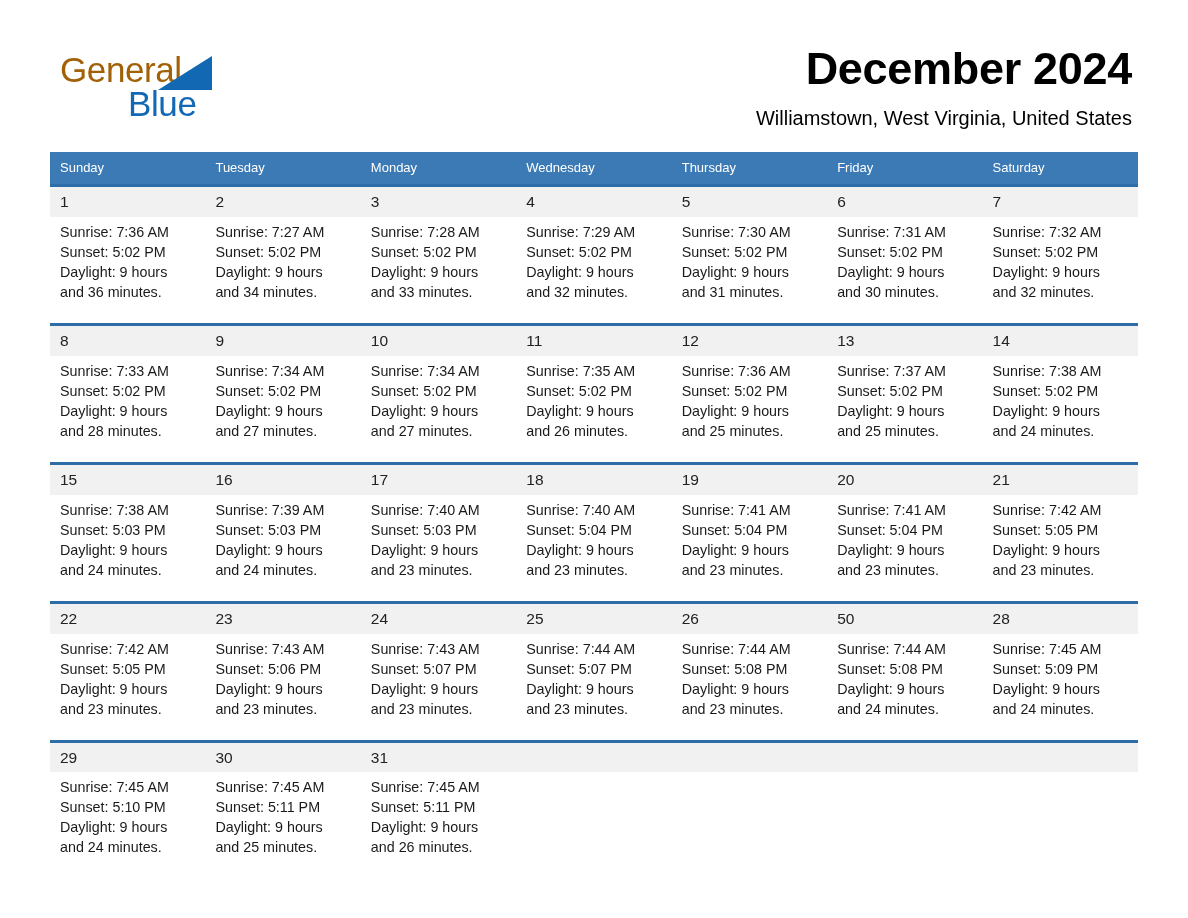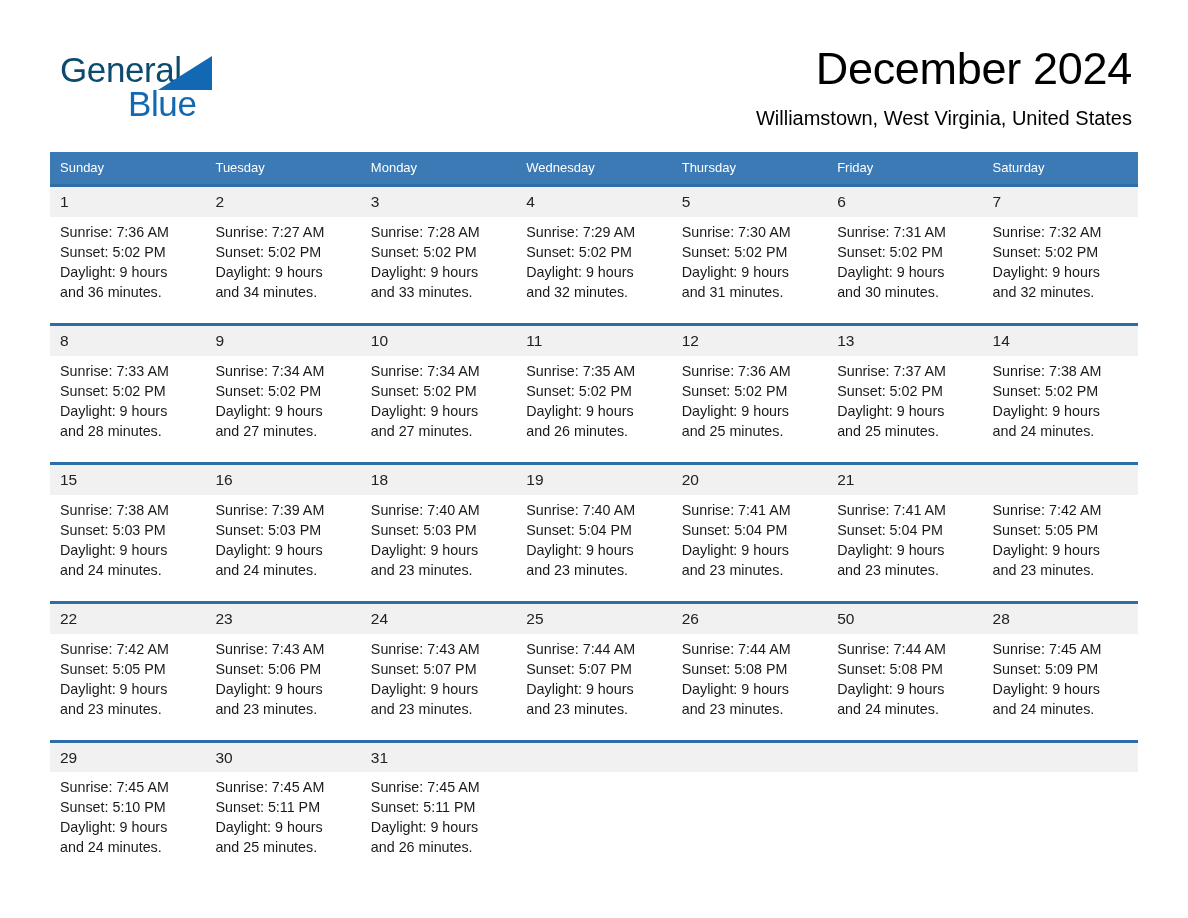--- a/index.html
+++ b/index.html
@@ -34,21 +34,21 @@
     width: 210px;
     height: 76px;
     flex: 0 0 auto;
   }
   .brand-general {
     position: absolute;
     left: 4px;
     top: 6px;
     font-size: 35px;
     letter-spacing: -0.4px;
-    color: #0c4a6e;
+    color: #a16207;
     font-family: "Liberation Sans", sans-serif;
   }
   .brand-blue {
     position: absolute;
     left: 72px;
     top: 40px;
     font-size: 35px;
     letter-spacing: -0.4px;
     color: #1268b3;
     font-family: "Liberation Sans", sans-serif;
@@ -62,21 +62,21 @@
     background: #1268b3;
     clip-path: polygon(100% 0, 100% 100%, 0 100%);
   }
 
   .titles {
     text-align: right;
     padding-top: 2px;
   }
   .month-title {
     font-size: 45px;
-    font-weight: normal;
+    font-weight: bold;
     color: #000000;
     line-height: 1.04;
     letter-spacing: -0.3px;
     white-space: nowrap;
   }
   .location-title {
     margin-top: 14px;
     font-size: 20px;
     font-weight: normal;
     color: #000000;
@@ -290,20 +290,21 @@
         </div>
       </div>
     </div>
 
     <div class="week-gap"></div>
 
     <div class="week">
       <div class="week-numbers">
         <div class="daynum">15</div>
         <div class="daynum">16</div>
+        <div class="daynum">17</div>
         <div class="daynum">18</div>
         <div class="daynum">19</div>
         <div class="daynum">20</div>
         <div class="daynum">21</div>
       </div>
       <div class="week-details">
         <div class="cell">
           <div class="line">Sunrise: 7:38 AM</div>
           <div class="line">Sunset: 5:03 PM</div>
           <div class="line">Daylight: 9 hours</div>

